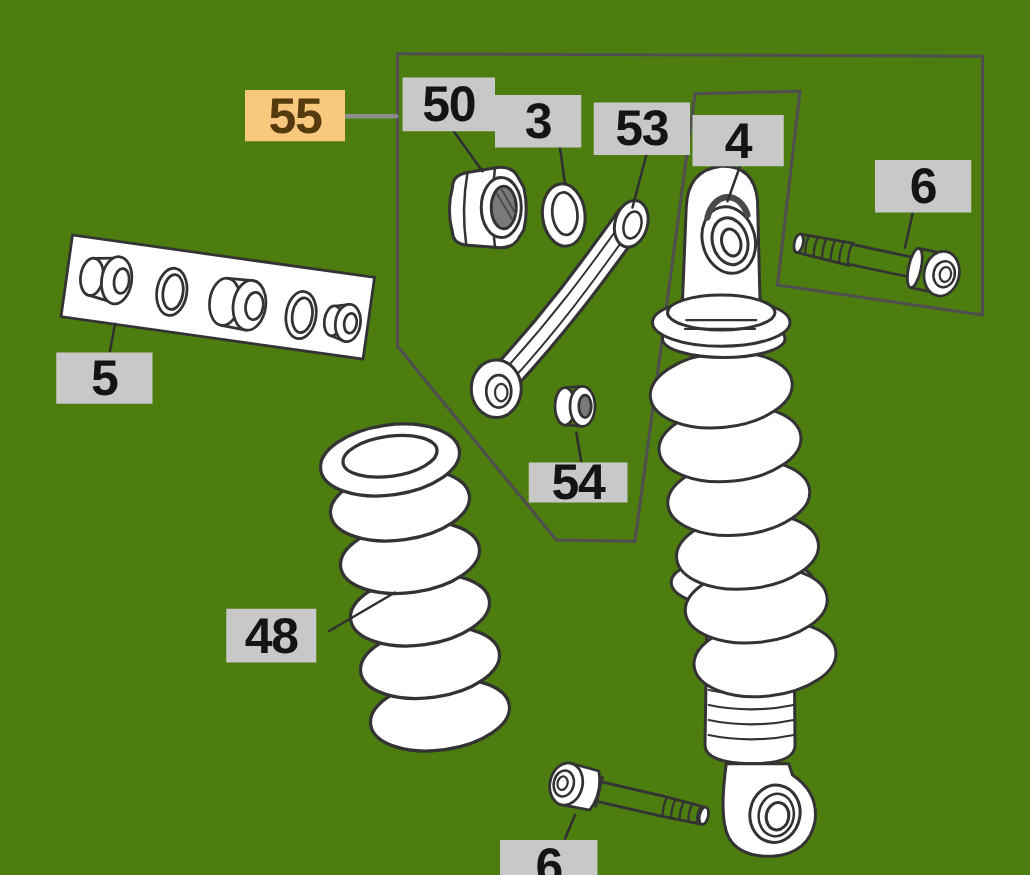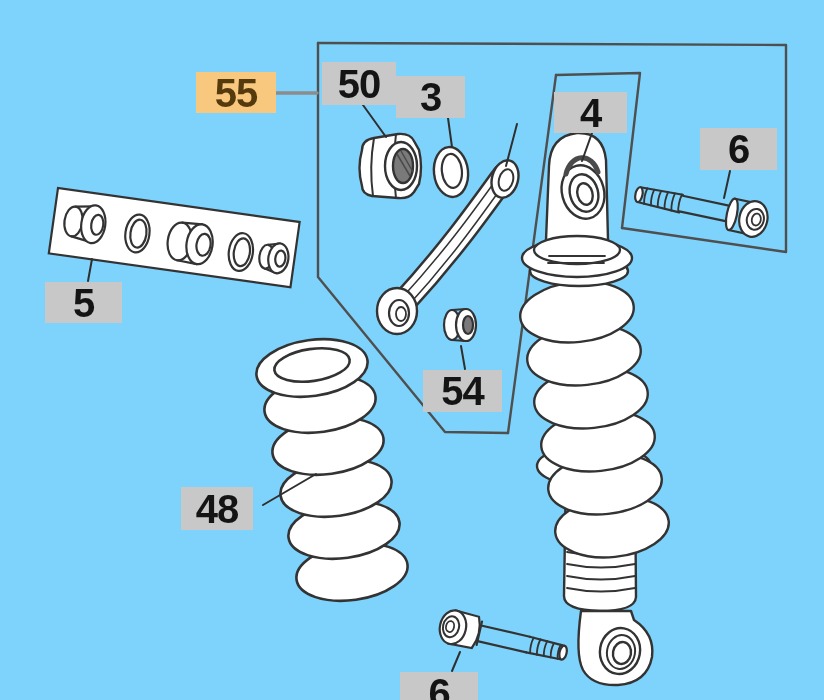--- a/index.html
+++ b/index.html
@@ -1,17 +1,17 @@
 <!DOCTYPE html>
 <html><head>
 <meta charset="utf-8">
 <style>
   html,body{margin:0;padding:0;background:#ffffff;}
   .stage{
-    position:relative;width:824px;height:700px;background:#7dd3fc;
+    position:relative;width:824px;height:700px;background:#4d7c0f;
     overflow:hidden;font-family:"Liberation Sans","DejaVu Sans",sans-serif;
   }
   .stage svg{position:absolute;left:0;top:0;}
   .callout{
     position:absolute;display:flex;align-items:center;justify-content:center;
     font-weight:bold;font-size:40px;line-height:1;letter-spacing:-1px;
     user-select:none;
   }
 </style>
 </head>
@@ -176,20 +176,21 @@
       <path d="M465,369 L461,346"></path>
       <path d="M263,505 L316,474"></path>
       <path d="M452,671 L460,652"></path>
     </g>
   </svg>
 
   <div style="position:absolute;left:0;top:0;width:824px;height:700px;">
       <div class="callout hl" style="left: 196px; top: 72px; width: 80px; height: 41px; background: rgb(247, 200, 126); color: rgb(85, 58, 14);">55</div>
       <div class="callout" style="left: 396px; top: 76px; width: 69px; height: 42px; background: rgb(200, 200, 200); color: rgb(20, 20, 20);">3</div>
       <div class="callout" style="left: 322px; top: 62px; width: 74px; height: 43px; background: rgb(200, 200, 200); color: rgb(20, 20, 20);">50</div>
+      <div class="callout" style="left: 475px; top: 82px; width: 77px; height: 42px; background: rgb(200, 200, 200); color: rgb(20, 20, 20);">53</div>
       <div class="callout" style="left: 554px; top: 92px; width: 73px; height: 41px; background: rgb(200, 200, 200); color: rgb(20, 20, 20);">4</div>
       <div class="callout" style="left: 700px; top: 128px; width: 77px; height: 42px; background: rgb(200, 200, 200); color: rgb(20, 20, 20);">6</div>
       <div class="callout" style="left: 45px; top: 282px; width: 77px; height: 41px; background: rgb(200, 200, 200); color: rgb(20, 20, 20);">5</div>
-      <div class="callout" style="left: 423px; top: 370px; width: 79px; height: 42px; background: rgb(200, 200, 200); color: rgb(20, 20, 20);">54</div>
+      <div class="callout" style="left: 423px; top: 370px; width: 79px; height: 32px; background: rgb(200, 200, 200); color: rgb(20, 20, 20);">54</div>
       <div class="callout" style="left: 181px; top: 487px; width: 72px; height: 43px; background: rgb(200, 200, 200); color: rgb(20, 20, 20);">48</div>
       <div class="callout" style="left: 400px; top: 672px; width: 78px; height: 42px; background: rgb(200, 200, 200); color: rgb(20, 20, 20);">6</div>
     </div>
 </div>
 
 </body></html>

